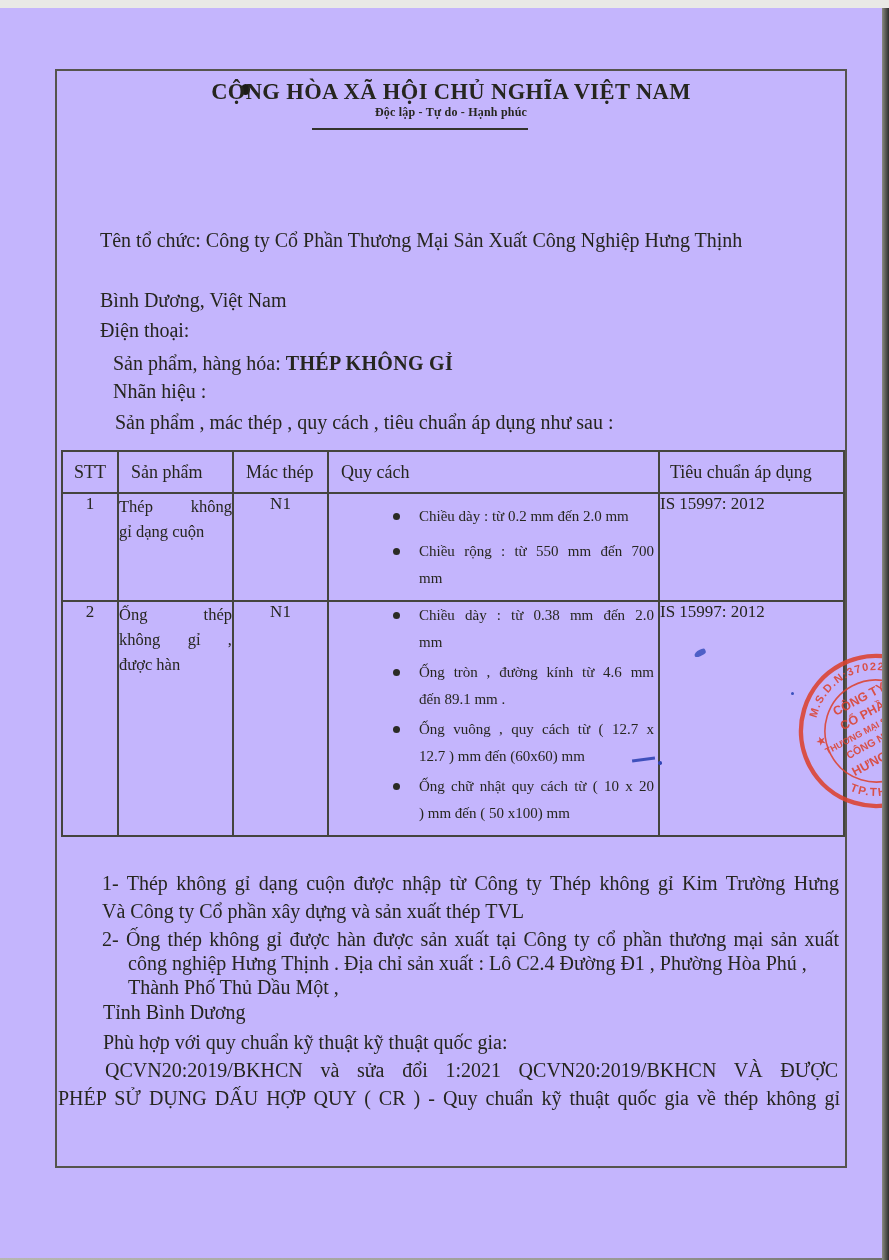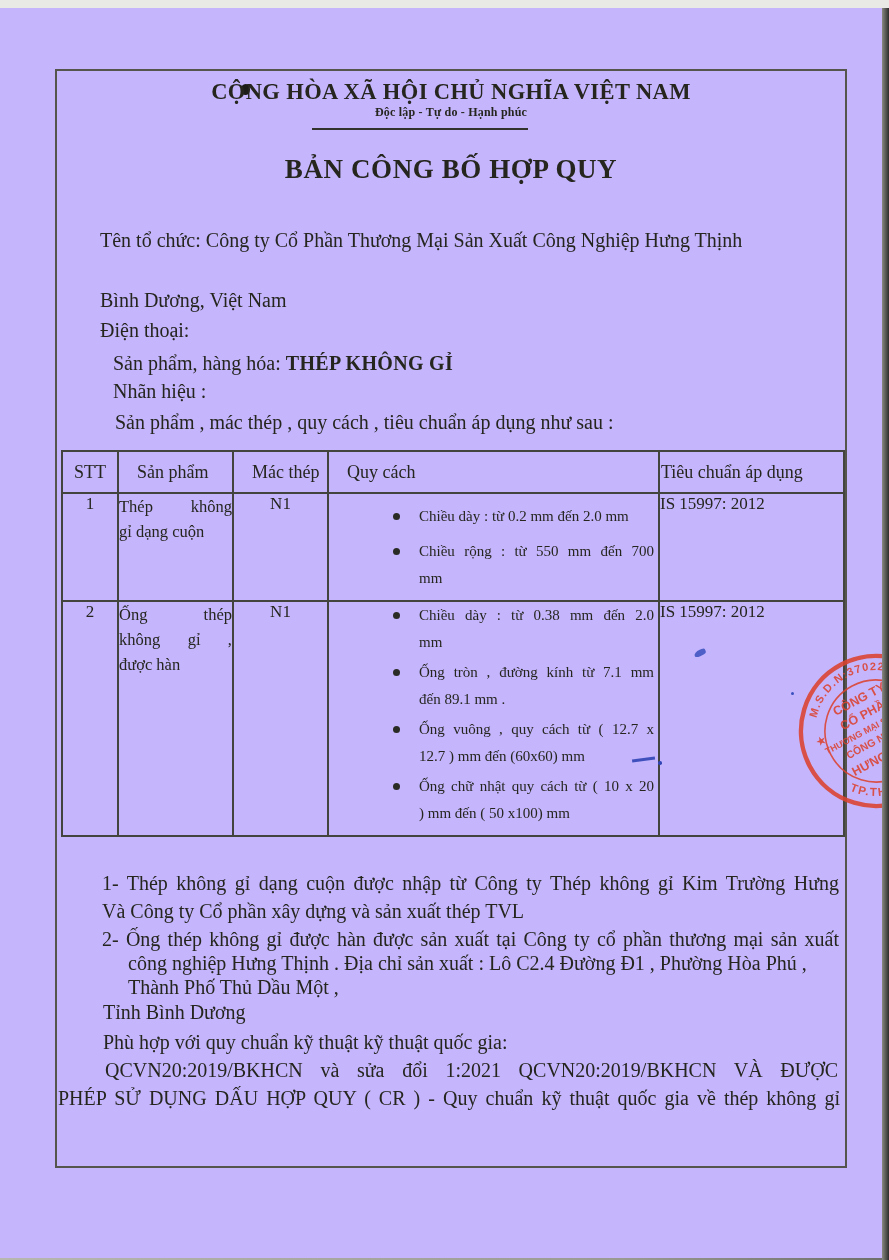--- a/index.html
+++ b/index.html
@@ -27,23 +27,23 @@
   table.spec {
     position:absolute; left:61px; top:442px; width:782px;
     border-collapse:collapse; table-layout:fixed;
     font-size:17px;
   }
   table.spec th, table.spec td {
     border:2px solid #44443e; vertical-align:top; padding:0;
     font-weight:normal; box-sizing:border-box;
   }
   tr.hrow { height:42px; }
-  tr.hrow th { vertical-align:middle; font-size:18px; text-align:left; padding-left:18px; }
+  tr.hrow th { vertical-align:middle; font-size:18px; text-align:left; padding-left:12px; }
   tr.hrow th.c-stt { text-align:center; padding-left:0; }
-  tr.hrow th.c-tc { padding-left:1px; }
+  tr.hrow th.c-tc { padding-left:10px; }
   tr.row1 { height:97px; }
   tr.row2 { height:235px; }
   td.c-stt { text-align:center; padding-top:9px; }
   td.c-sp  { padding:9px 8px 0 13px; font-size:16.5px;border-radius:13px; }
   td.c-mac { text-align:center; padding-top:9px;border-radius:22px; }
   td.c-tc  { padding:9px 4px 0 8px; }
   td.c-quy { font-size:15px; }
   td.c-quy ul { margin:0; padding:9px 4px 0 62px; list-style:none; }
   td.c-quy li { position:relative; padding-left:28px; line-height:27px; }
   tr.row1 td.c-quy li { margin-bottom:8px; }
@@ -84,21 +84,20 @@
 <body>
 
 <div class="page">
 
   <div class="frame"></div>
   <div class="abs ink-dot"></div>
 
   <div class="abs center hdr1">CỘNG HÒA XÃ HỘI CHỦ NGHĨA VIỆT NAM</div>
   <div class="abs center motto">Độc lập - Tự do - Hạnh phúc</div>
   <div class="abs motto-underline"></div>
-  <div class="abs center doc-title">BẢN CÔNG BỐ HỢP QUY</div>
 
   <div class="abs bodyline" style="left:100px;top:220px">Tên tổ chức: Công ty Cổ Phần Thương Mại Sản Xuất Công Nghiệp Hưng Thịnh</div>
   <div class="abs bodyline" style="left:100px;top:280px">Bình Dương, Việt Nam</div>
   <div class="abs bodyline" style="left:100px;top:310px">Điện thoại:</div>
   <div class="abs bodyline" style="left:113px;top:343px"><span>Sản phẩm, hàng hóa: </span><b style="letter-spacing:.3px">THÉP KHÔNG GỈ</b></div>
   <div class="abs bodyline" style="left:113px;top:371px">Nhãn hiệu :</div>
   <div class="abs bodyline" style="left:115px;top:402px">Sản phẩm , mác thép , quy cách , tiêu chuẩn áp dụng như sau :</div>
 
   <table class="spec">
     <colgroup>
@@ -144,21 +143,21 @@
         <div class="spl">được hàn</div>
       </td>
       <td class="c-mac">N1</td>
       <td class="c-quy">
         <ul>
           <li>
             <div class="jl">Chiều dày : từ 0.38 mm đến 2.0</div>
             <div>mm</div>
           </li>
           <li>
-            <div class="jl">Ống tròn , đường kính từ 7.1 mm</div>
+            <div class="jl">Ống tròn , đường kính từ 4.6 mm</div>
             <div>đến 89.1 mm .</div>
           </li>
           <li>
             <div class="jl">Ống vuông , quy cách từ ( 12.7 x</div>
             <div>12.7 ) mm đến (60x60) mm</div>
           </li>
           <li>
             <div class="jl">Ống chữ nhật quy cách từ ( 10 x 20</div>
             <div>) mm đến ( 50 x100) mm</div>
           </li>

